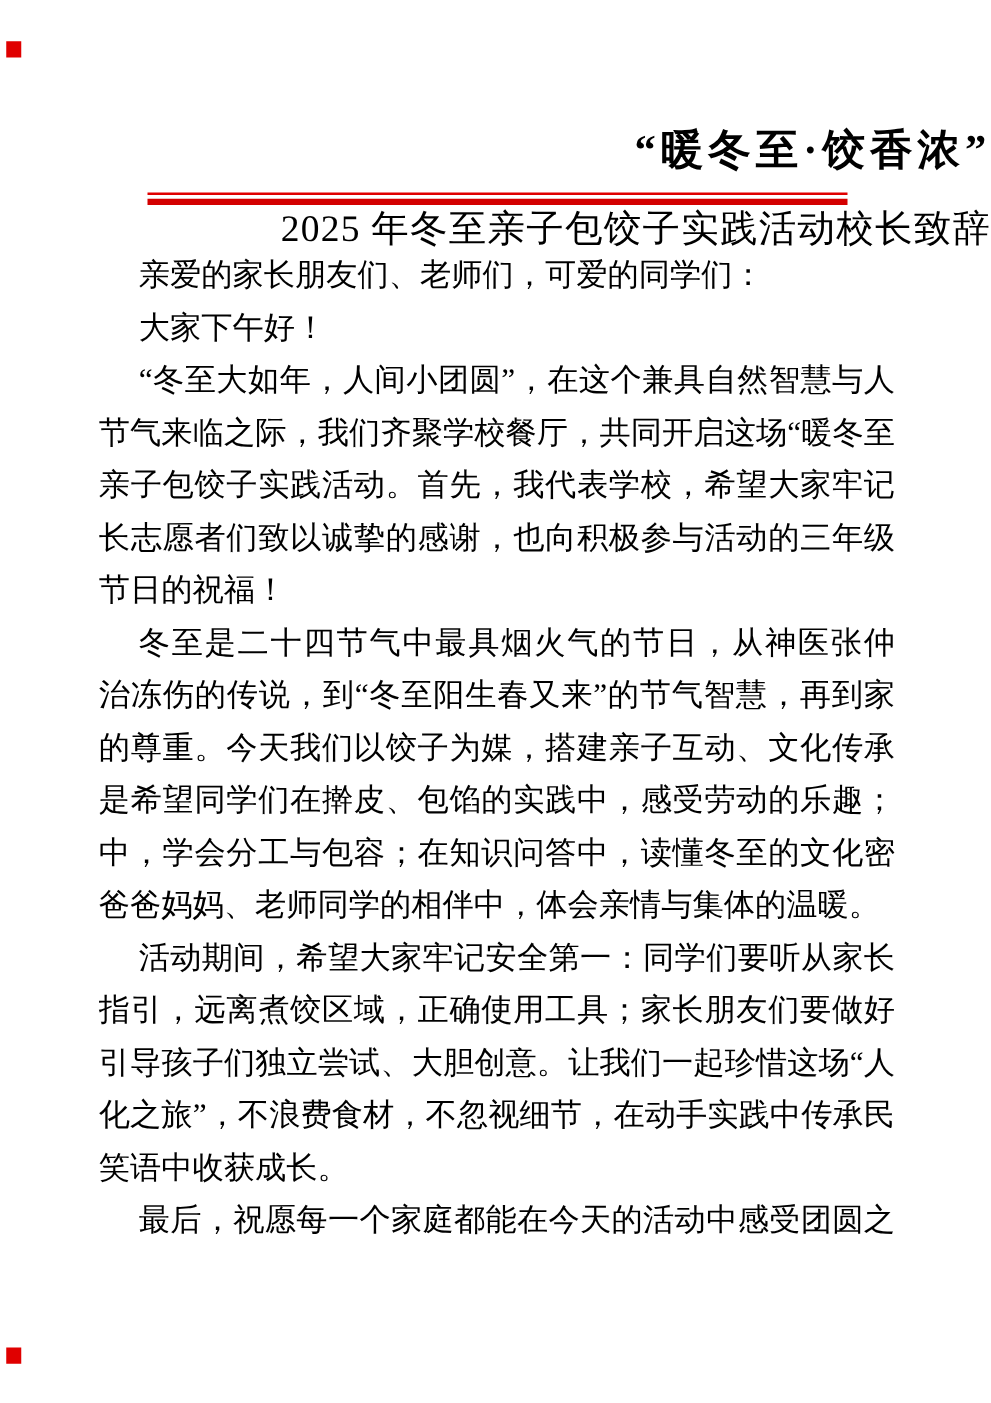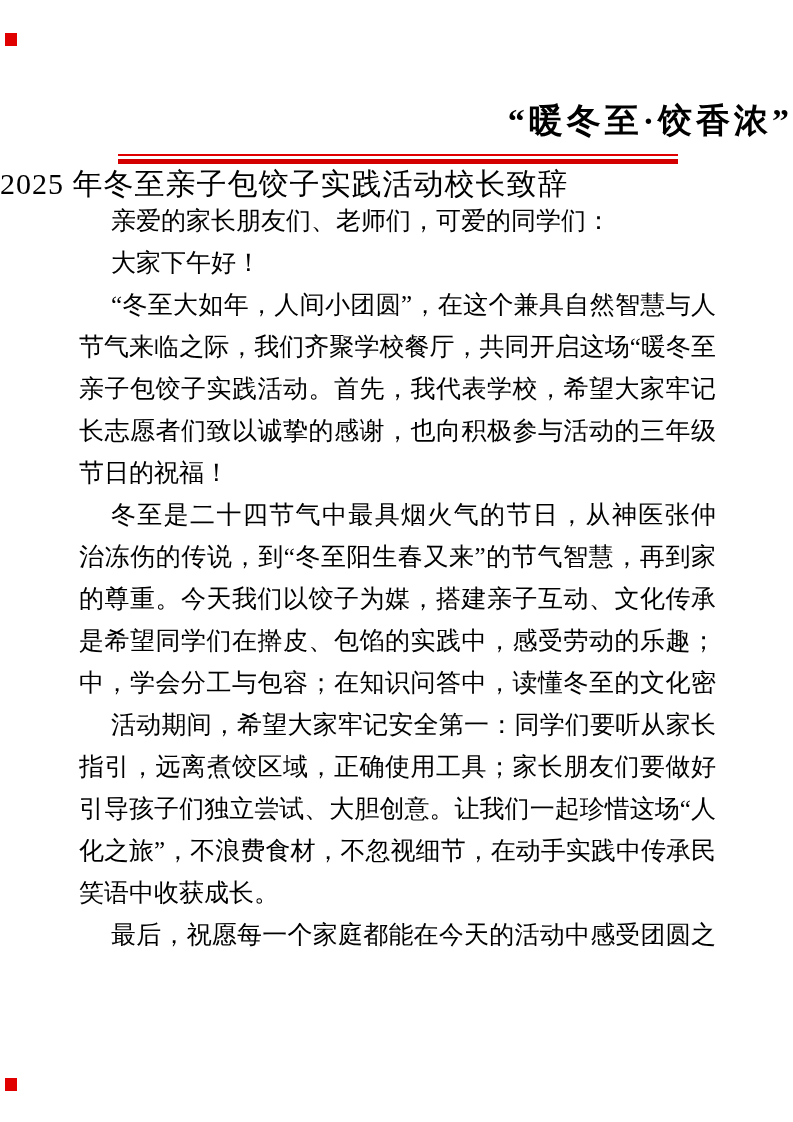--- a/index.html
+++ b/index.html
@@ -52,21 +52,21 @@
     box-sizing: content-box;
   }
 
   
   .doc-subtitle {
     position: absolute;
     top: 160px;
     left: 0;
     width: 100%;
     margin: 0;
-    text-align: left;
+    text-align: right;
     font-size: 30px;
     font-weight: 500;
     line-height: 48px;
     letter-spacing: 1px;
   }
 
   
   .doc-body {
     position: absolute;
     left: 79px;
@@ -110,20 +110,21 @@
       <div class="bline ind">“冬至大如年，人间小团圆”，在这个兼具自然智慧与人文温度的</div>
       <div class="bline">节气来临之际，我们齐聚学校餐厅，共同开启这场“暖冬至•饺香浓”</div>
       <div class="bline">亲子包饺子实践活动。首先，我代表学校，希望大家牢记安全第一</div>
       <div class="bline">长志愿者们致以诚挚的感谢，也向积极参与活动的三年级同学们送上</div>
       <div class="bline pend">节日的祝福！</div>
       <div class="bline ind">冬至是二十四节气中最具烟火气的节日，从神医张仲景“娇耳”</div>
       <div class="bline">治冻伤的传说，到“冬至阳生春又来”的节气智慧，再到家家户户围</div>
       <div class="bline">的尊重。今天我们以饺子为媒，搭建亲子互动、文化传承的平台，就</div>
       <div class="bline">是希望同学们在擀皮、包馅的实践中，感受劳动的乐趣；在小组协作</div>
       <div class="bline">中，学会分工与包容；在知识问答中，读懂冬至的文化密码；更在与</div>
+      <div class="bline pend">爸爸妈妈、老师同学的相伴中，体会亲情与集体的温暖。</div>
       <div class="bline ind">活动期间，希望大家牢记安全第一：同学们要听从家长和老师的</div>
       <div class="bline">指引，远离煮饺区域，正确使用工具；家长朋友们要做好安全守护，</div>
       <div class="bline">引导孩子们独立尝试、大胆创意。让我们一起珍惜这场“人间小团圆</div>
       <div class="bline">化之旅”，不浪费食材，不忽视细节，在动手实践中传承民俗，在欢声</div>
       <div class="bline pend">笑语中收获成长。</div>
       <div class="bline ind">最后，祝愿每一个家庭都能在今天的活动中感受团圆之乐，祝愿</div>
     </div>
 
 </div>
 

